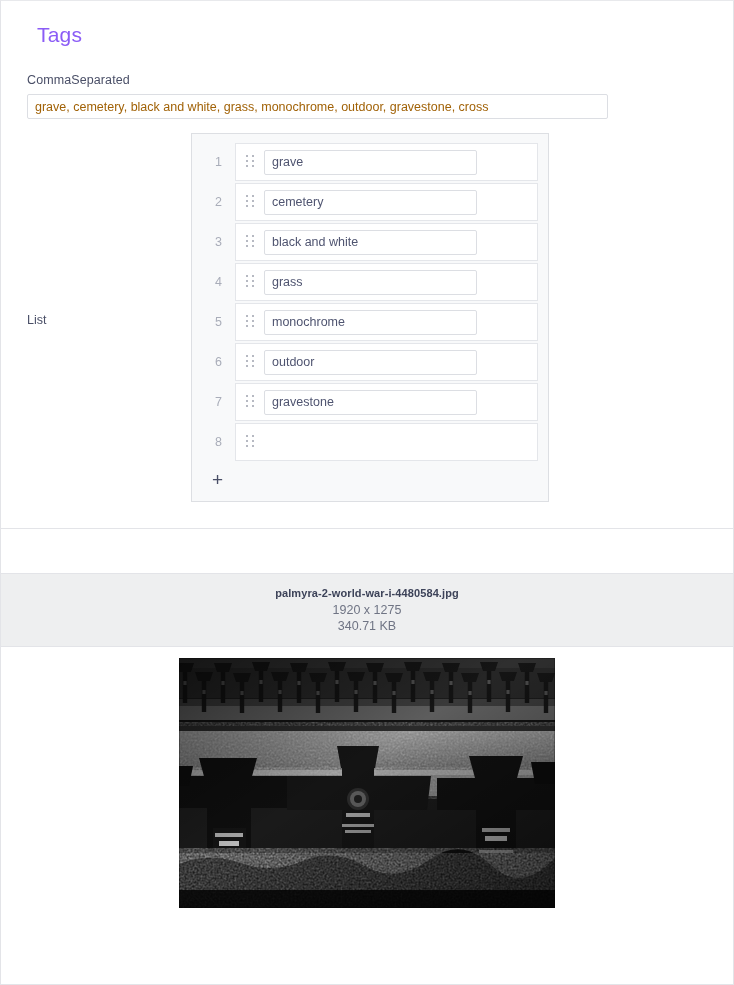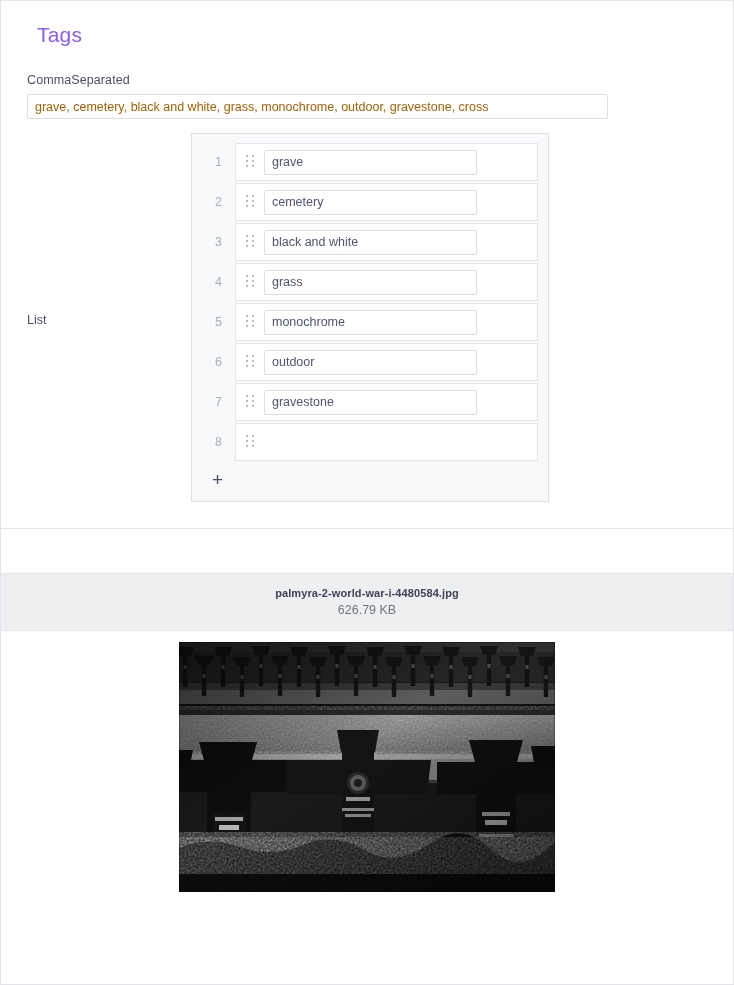--- a/index.html
+++ b/index.html
@@ -344,21 +344,22 @@
         </div>
 
       </div>
     </div>
   </section>
 
   <div class="spacer-band"></div>
 
   <section class="file-band">
     <div class="file-name">palmyra-2-world-war-i-4480584.jpg</div>
-    <div class="file-size">626.79 KB</div>
+    <div class="file-dims">1920 x 1275</div>
+    <div class="file-size">340.71 KB</div>
   </section>
 
   <section class="preview-band">
     <div class="photo">
       <svg width="376" height="250" viewBox="0 0 376 250" role="img" aria-label="cemetery photo">
         <defs>
           <linearGradient id="skyg" x1="0" y1="0" x2="0" y2="1">
             <stop offset="0" stop-color="#2a2a2a"></stop>
             <stop offset="1" stop-color="#0d0d0d"></stop>
           </linearGradient>

